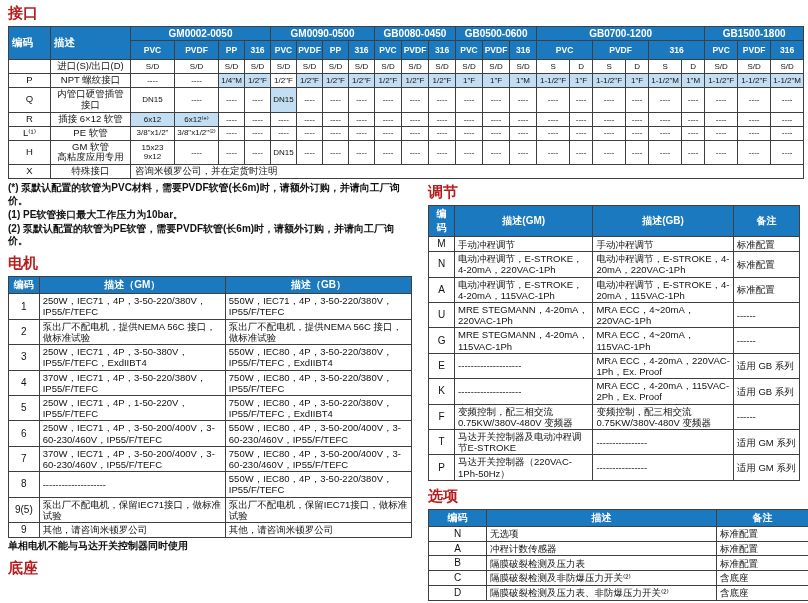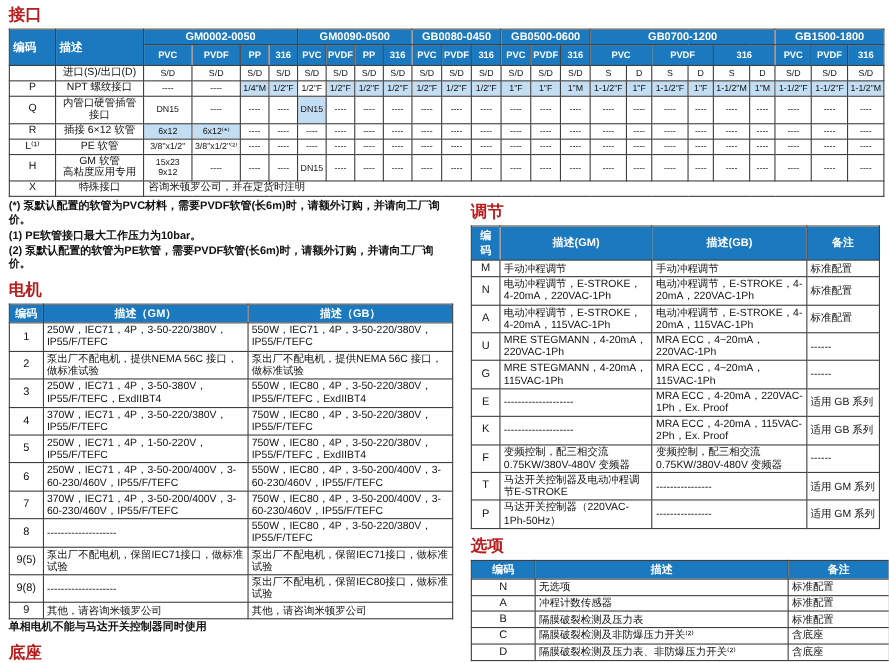--- a/index.html
+++ b/index.html
@@ -331,25 +331,20 @@
               <td>8</td>
               <td>--------------------</td>
               <td>550W，IEC80，4P，3-50-220/380V，IP55/F/TEFC</td>
             </tr>
             <tr>
               <td>9(5)</td>
               <td>泵出厂不配电机，保留IEC71接口，做标准试验</td>
               <td>泵出厂不配电机，保留IEC71接口，做标准试验</td>
             </tr>
             <tr>
-              <td>9(8)</td>
-              <td>--------------------</td>
-              <td>泵出厂不配电机，保留IEC80接口，做标准试验</td>
-            </tr>
-            <tr>
               <td>9</td>
               <td>其他，请咨询米顿罗公司</td>
               <td>其他，请咨询米顿罗公司</td>
             </tr>
           </tbody>
         </table>
       <div class="note motor-note">单相电机不能与马达开关控制器同时使用</div>
 
       <div class="sec-title mt">底座</div>
 

